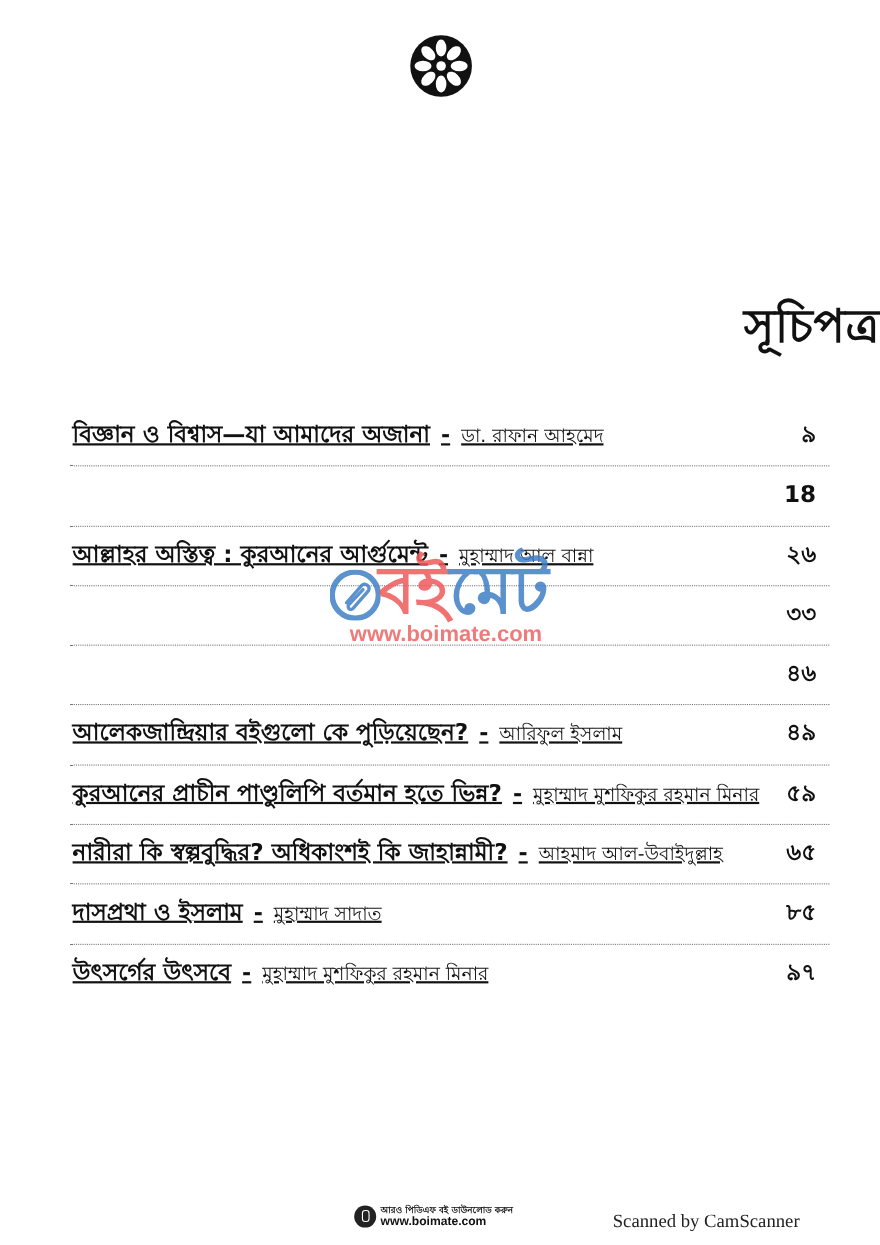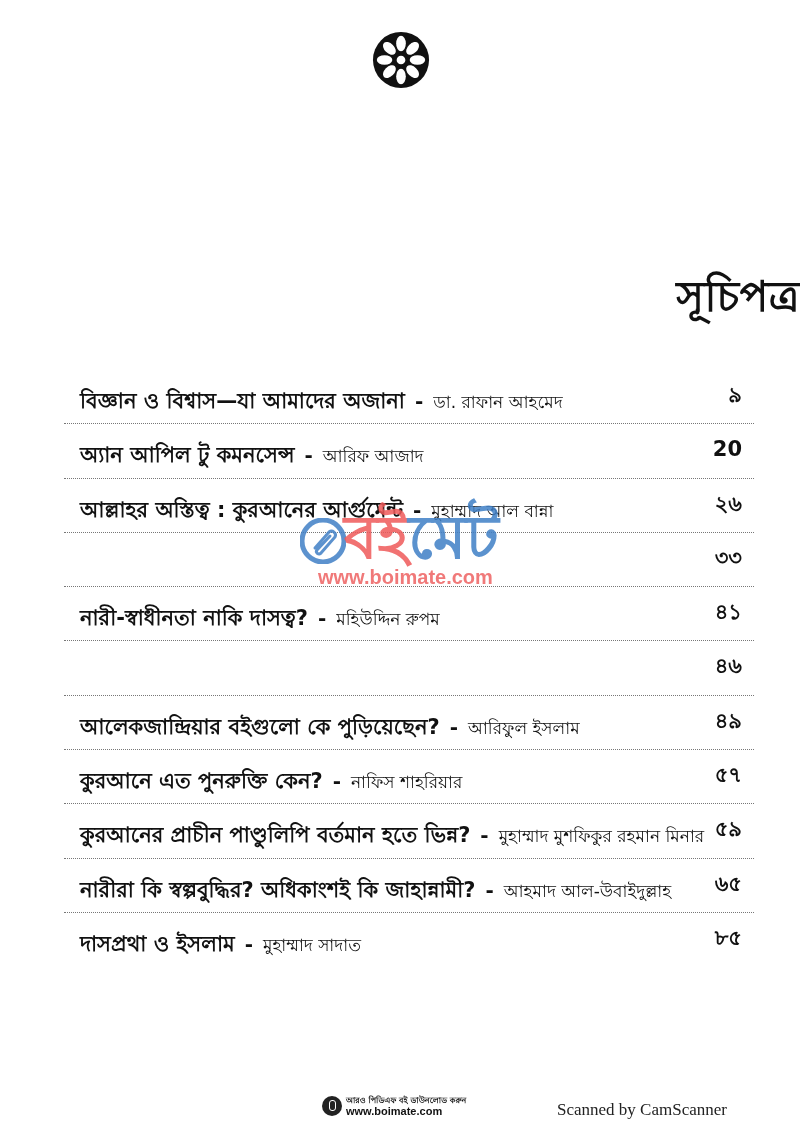--- a/index.html
+++ b/index.html
@@ -43,25 +43,26 @@
       position: relative;
       height: 54.3px;
       border-bottom: 1px dotted #777;
       box-sizing: border-box;
     }
     .toc-row:last-child {
       border-bottom: none;
     }
     .toc-text {
       position: absolute;
-      left: 16px;
+      left: 2px;
       top: 12px;
       white-space: nowrap;
       font-size: 20px;
-      line-height: 38px;
+      line-height: 26px;
+      text-decoration: underline;
     }
     .toc-title {
       font-weight: bold;
       font-size: 21px;
     }
     .toc-sep {
       margin: 0 10px;
       font-weight: bold;
     }
     .toc-author {
@@ -187,72 +188,63 @@
 <div class="page-title">সূচিপত্র</div>
 
 <div class="toc">
   <div class="toc-row">
     <div class="toc-text">
       <span class="toc-title">বিজ্ঞান ও বিশ্বাস—যা আমাদের অজানা</span><span class="toc-sep">-</span><span class="toc-author">ডা. রাফান আহমেদ</span>
     </div>
     <span class="toc-page">৯</span>
   </div>
   <div class="toc-row">
-    <div class="toc-text">
-      <span class="toc-title">অ্যান আপিল টু কমনসেন্স</span><span class="toc-sep">-</span><span class="toc-author">আরিফ আজাদ</span>
-    </div>
-    <span class="toc-page">20</span>
+    <span class="toc-page">18</span>
   </div>
   <div class="toc-row">
     <div class="toc-text">
       <span class="toc-title">আল্লাহর অস্তিত্ব : কুরআনের আর্গুমেন্ট</span><span class="toc-sep">-</span><span class="toc-author">মুহাম্মাদ আল বান্না</span>
     </div>
     <span class="toc-page">২৬</span>
   </div>
   <div class="toc-row">
     <span class="toc-page">৩৩</span>
   </div>
   <div class="toc-row">
-    <div class="toc-text">
-      <span class="toc-title">নারী-স্বাধীনতা নাকি দাসত্ব?</span><span class="toc-sep">-</span><span class="toc-author">মহিউদ্দিন রুপম</span>
-    </div>
-    <span class="toc-page">৪১</span>
-  </div>
-  <div class="toc-row">
     <span class="toc-page">৪৬</span>
   </div>
   <div class="toc-row">
     <div class="toc-text">
       <span class="toc-title">আলেকজান্দ্রিয়ার বইগুলো কে পুড়িয়েছেন?</span><span class="toc-sep">-</span><span class="toc-author">আরিফুল ইসলাম</span>
     </div>
     <span class="toc-page">৪৯</span>
   </div>
   <div class="toc-row">
     <div class="toc-text">
-      <span class="toc-title">কুরআনে এত পুনরুক্তি কেন?</span><span class="toc-sep">-</span><span class="toc-author">নাফিস শাহরিয়ার</span>
-    </div>
-    <span class="toc-page">৫৭</span>
-  </div>
-  <div class="toc-row">
-    <div class="toc-text">
       <span class="toc-title">কুরআনের প্রাচীন পাণ্ডুলিপি বর্তমান হতে ভিন্ন?</span><span class="toc-sep">-</span><span class="toc-author">মুহাম্মাদ মুশফিকুর রহমান মিনার</span>
     </div>
     <span class="toc-page">৫৯</span>
   </div>
   <div class="toc-row">
     <div class="toc-text">
       <span class="toc-title">নারীরা কি স্বল্পবুদ্ধির? অধিকাংশই কি জাহান্নামী?</span><span class="toc-sep">-</span><span class="toc-author">আহমাদ আল-উবাইদুল্লাহ</span>
     </div>
     <span class="toc-page">৬৫</span>
   </div>
   <div class="toc-row">
     <div class="toc-text">
       <span class="toc-title">দাসপ্রথা ও ইসলাম</span><span class="toc-sep">-</span><span class="toc-author">মুহাম্মাদ সাদাত</span>
     </div>
     <span class="toc-page">৮৫</span>
+  </div>
+  <div class="toc-row">
+    <div class="toc-text">
+      <span class="toc-title">উৎসর্গের উৎসবে</span><span class="toc-sep">-</span><span class="toc-author">মুহাম্মাদ মুশফিকুর রহমান মিনার</span>
+    </div>
+    <span class="toc-page">৯৭</span>
   </div>
 </div>
 
 <div class="watermark">
   <svg class="wm-clip" viewBox="0 0 46 46">
     <circle cx="23" cy="23" r="21" fill="none" stroke="#3f7fc6" stroke-width="5" opacity="0.85"></circle>
     <path d="M15 30 L29 14 a4 4 0 0 1 6 5 L21 35 a2.5 2.5 0 0 1 -4 -3 L30 18" fill="none" stroke="#3f7fc6" stroke-width="3" stroke-linecap="round" opacity="0.85"></path>
   </svg>
   <div class="wm-logo">
     <span class="red">বই</span><span class="blue">মেট</span>

